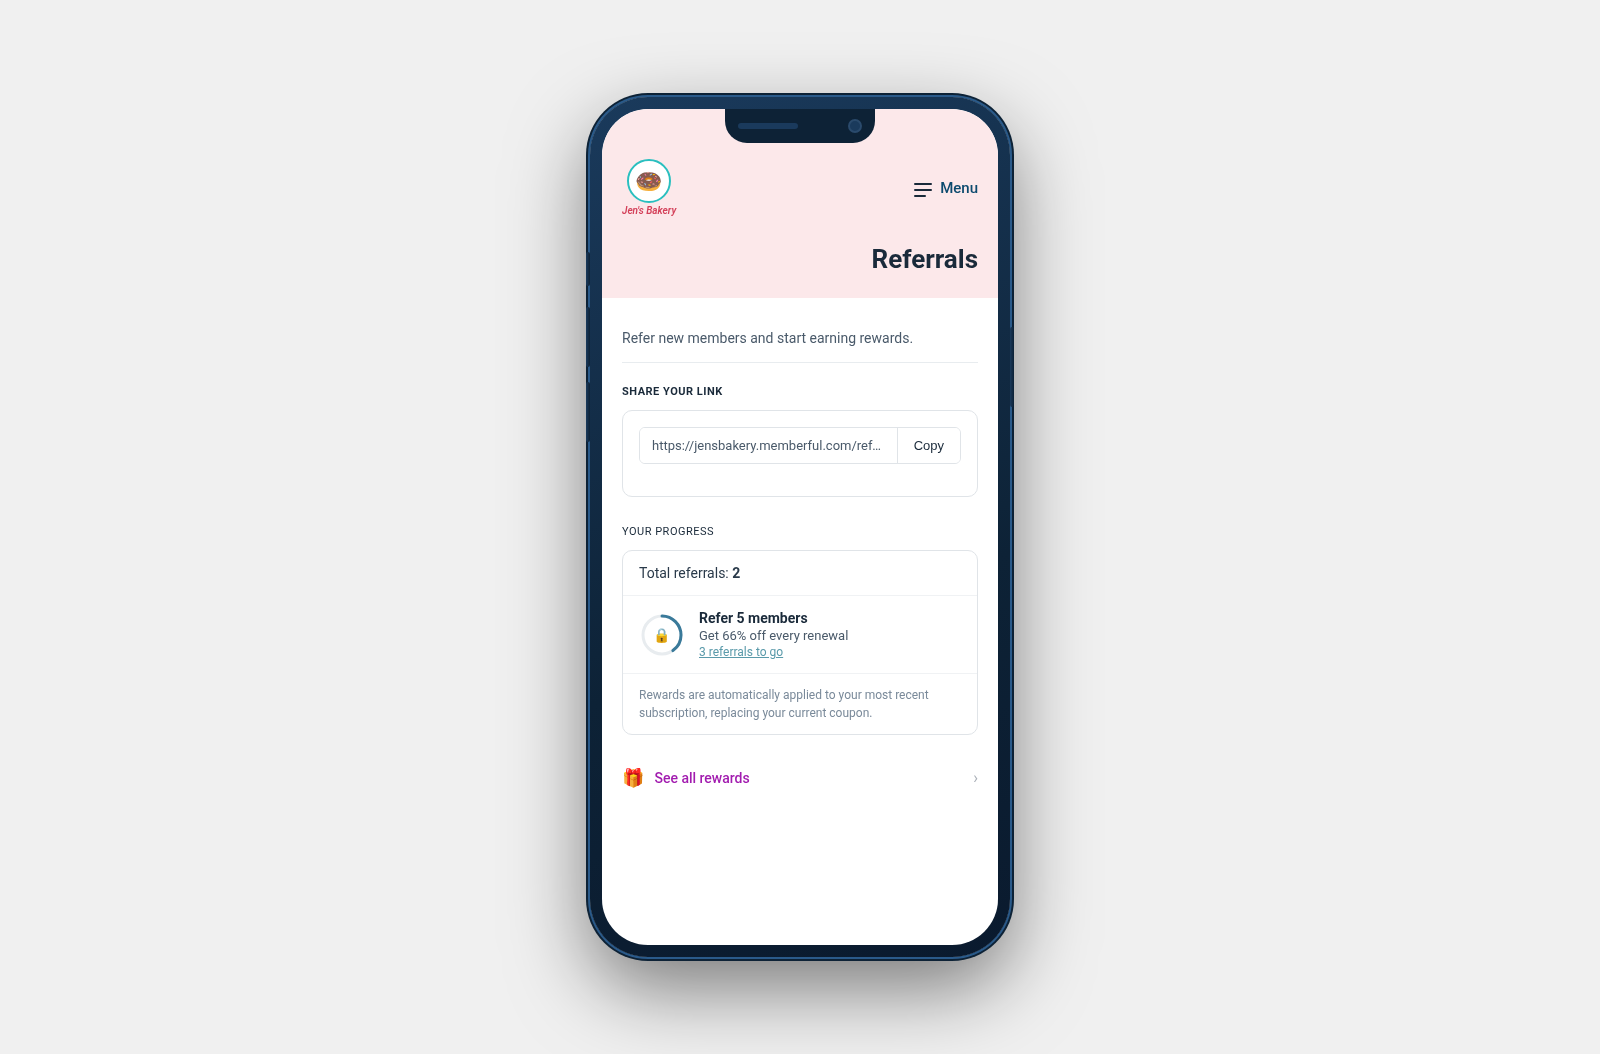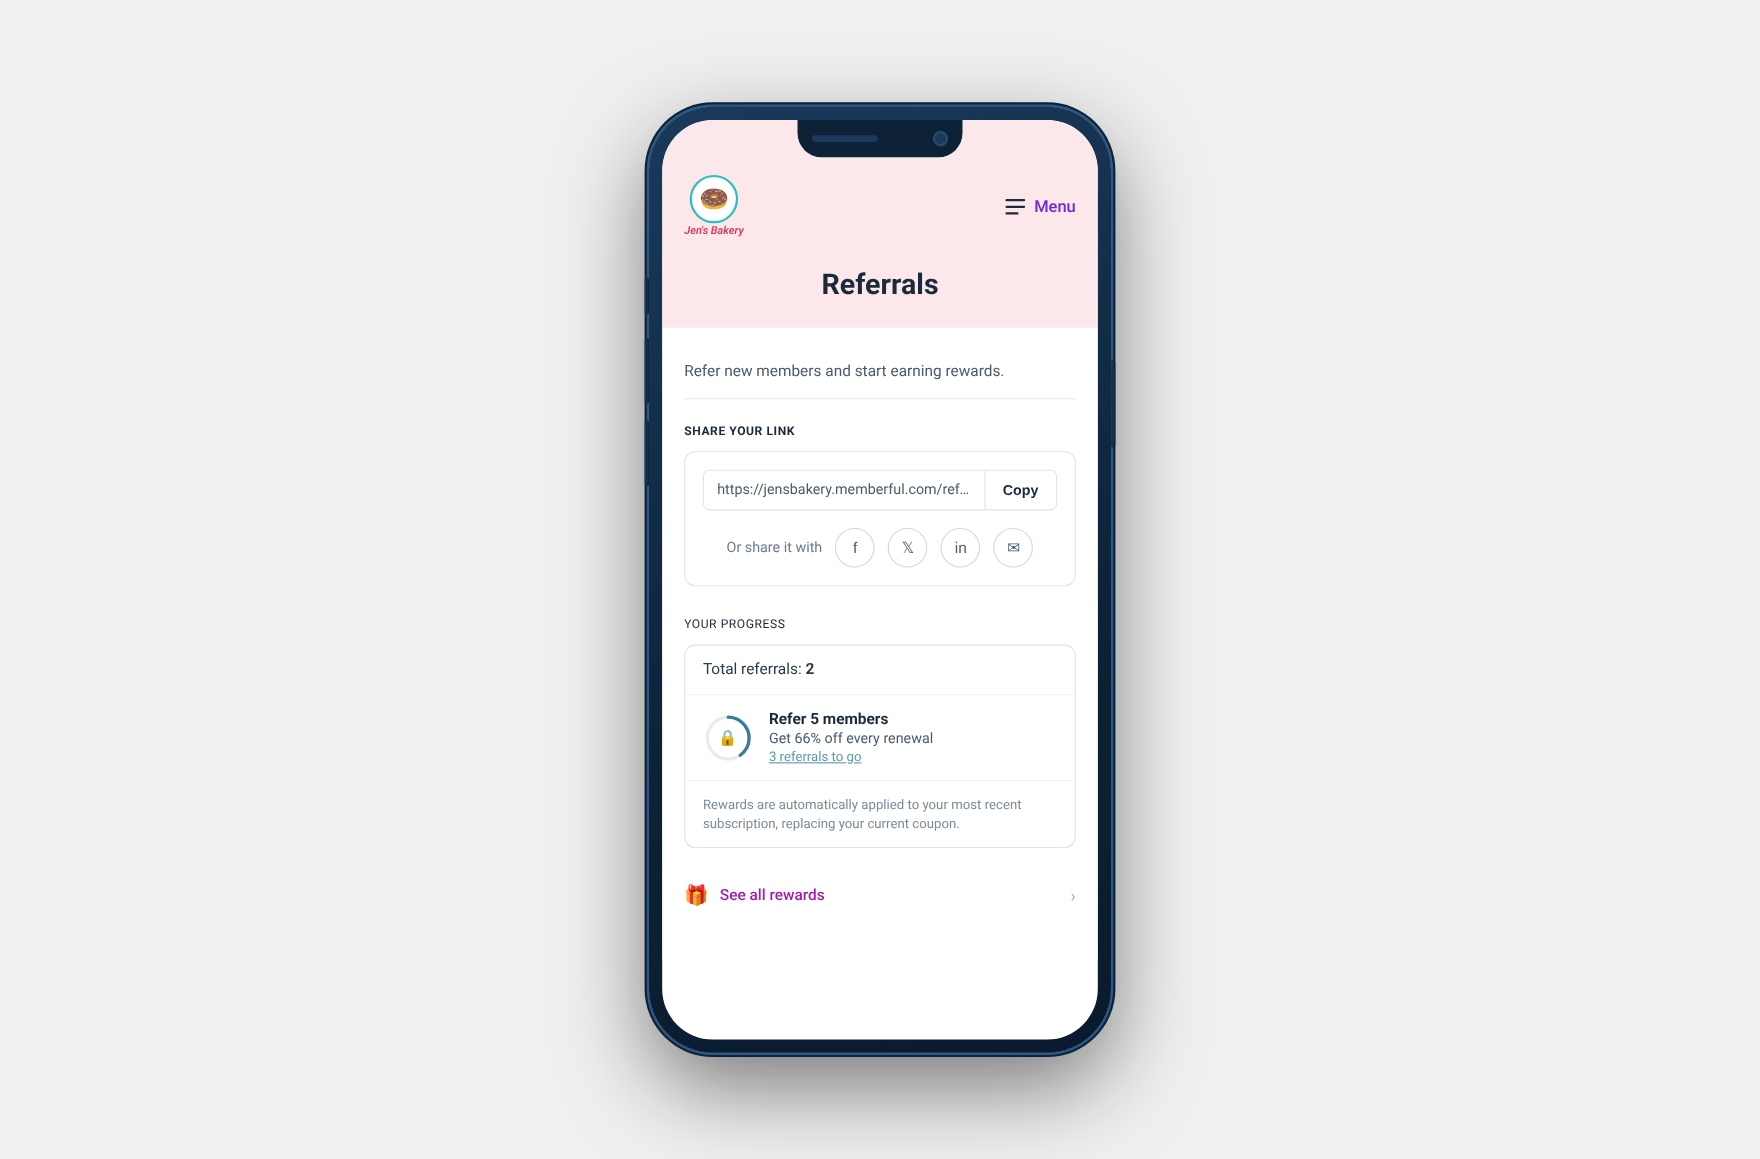--- a/index.html
+++ b/index.html
@@ -138,24 +138,24 @@
     .logo-text {
       font-size: 10px;
       color: #d4415a;
       font-style: italic;
       font-weight: 600;
       margin-top: 2px;
     }
 
     .menu-btn {
       display: flex;
-      align-items: center;
+      align-items: flex-end;
       gap: 8px;
       cursor: pointer;
-      color: #6d28d9;
+      color: #0c4a6e;
       font-size: 15px;
       font-weight: 500;
     }
 
     .hamburger-icon {
       display: flex;
       flex-direction: column;
       gap: 4px;
     }
     .hamburger-icon span {
@@ -172,20 +172,21 @@
     .page-title-section {
       background: #fce8ea;
       padding: 10px 20px 24px 20px;
       text-align: center;
     }
 
     .page-title {
       font-size: 26px;
       font-weight: 700;
       color: #1a2a3a;
+      text-align: right;
     }
 
     
     .main-content {
       background: white;
       padding: 32px 20px;
     }
 
     .subtitle {
       font-size: 14px;
@@ -236,21 +237,21 @@
       text-overflow: ellipsis;
     }
 
     .copy-btn {
       padding: 10px 16px;
       background: white;
       border: none;
       border-left: 1px solid #e0e4e8;
       color: #1a2a3a;
       font-size: 13px;
-      font-weight: 700;
+      font-weight: 400;
       cursor: pointer;
     }
 
     .share-row {
       display: flex;
       align-items: center;
       justify-content: center;
       gap: 12px;
     }
 
@@ -434,35 +435,20 @@
       <div class="main-content">
         <p class="subtitle">Refer new members and start earning rewards.</p>
         <hr class="divider">
 
         <div class="section-label">SHARE YOUR LINK</div>
         <div class="share-box">
           <div class="link-row">
             <span class="link-url">https://jensbakery.memberful.com/referra</span>
             <button class="copy-btn">Copy</button>
           </div>
-          <div class="share-row">
-            <span class="share-label">Or share it with</span>
-            <button class="social-btn">
-              <span>f</span>
-            </button>
-            <button class="social-btn">
-              <span>𝕏</span>
-            </button>
-            <button class="social-btn">
-              <span>in</span>
-            </button>
-            <button class="social-btn">
-              <span>✉</span>
-            </button>
-          </div>
         </div>
 
         <div class="progress-label">YOUR PROGRESS</div>
         <div class="progress-box">
           <div class="total-referrals">
             <span>Total referrals:</span>
             <strong>2</strong>
           </div>
 
           <div class="reward-row">

